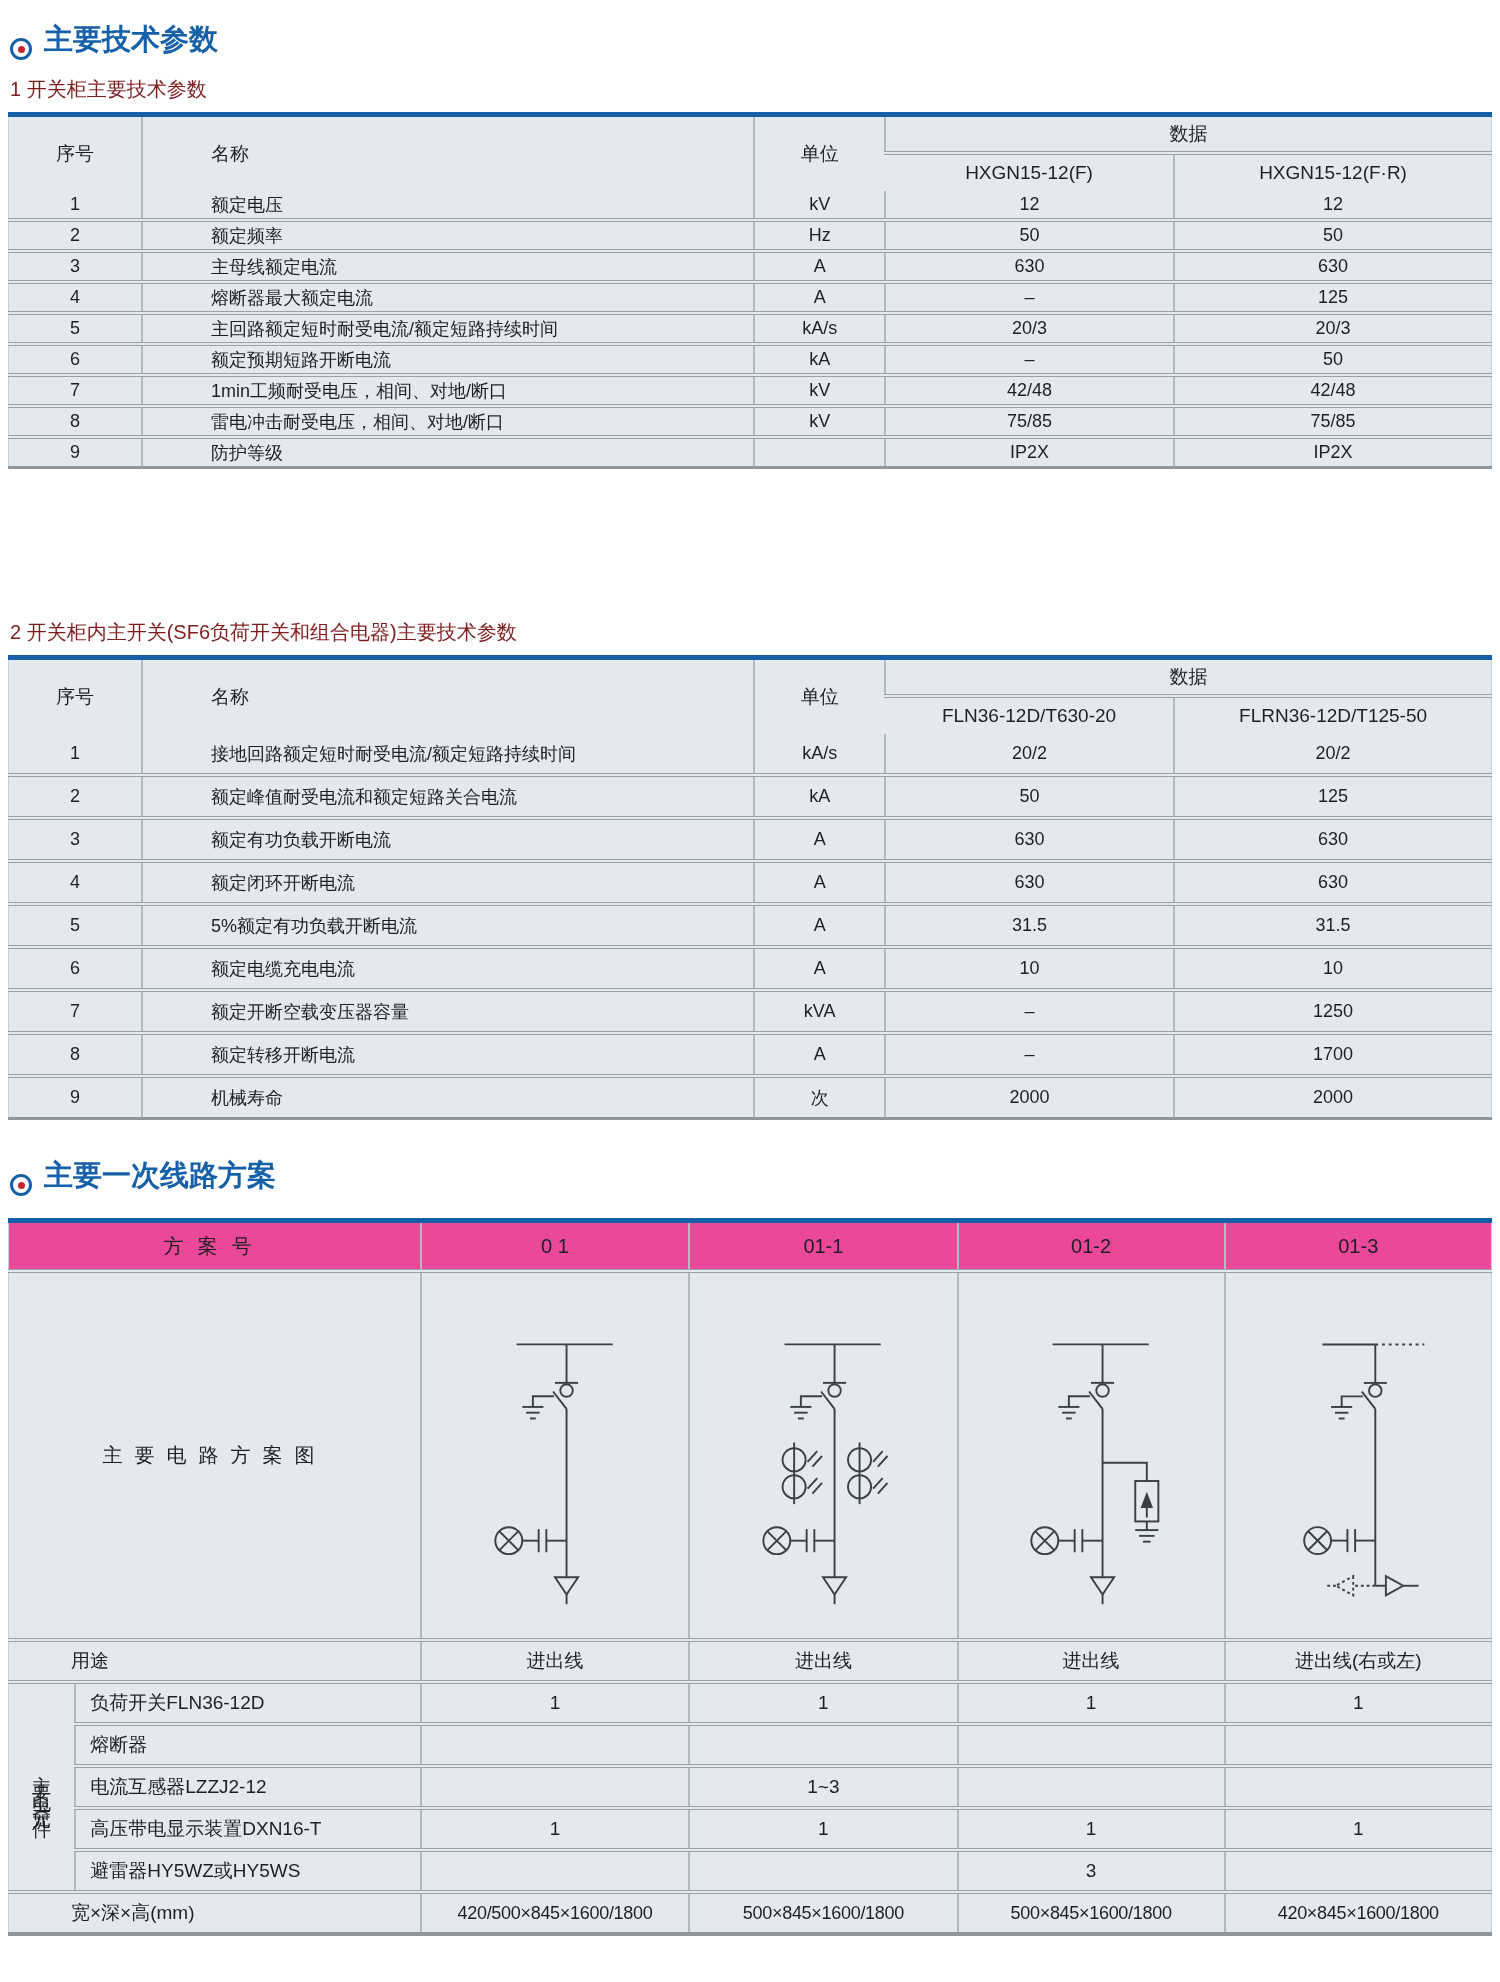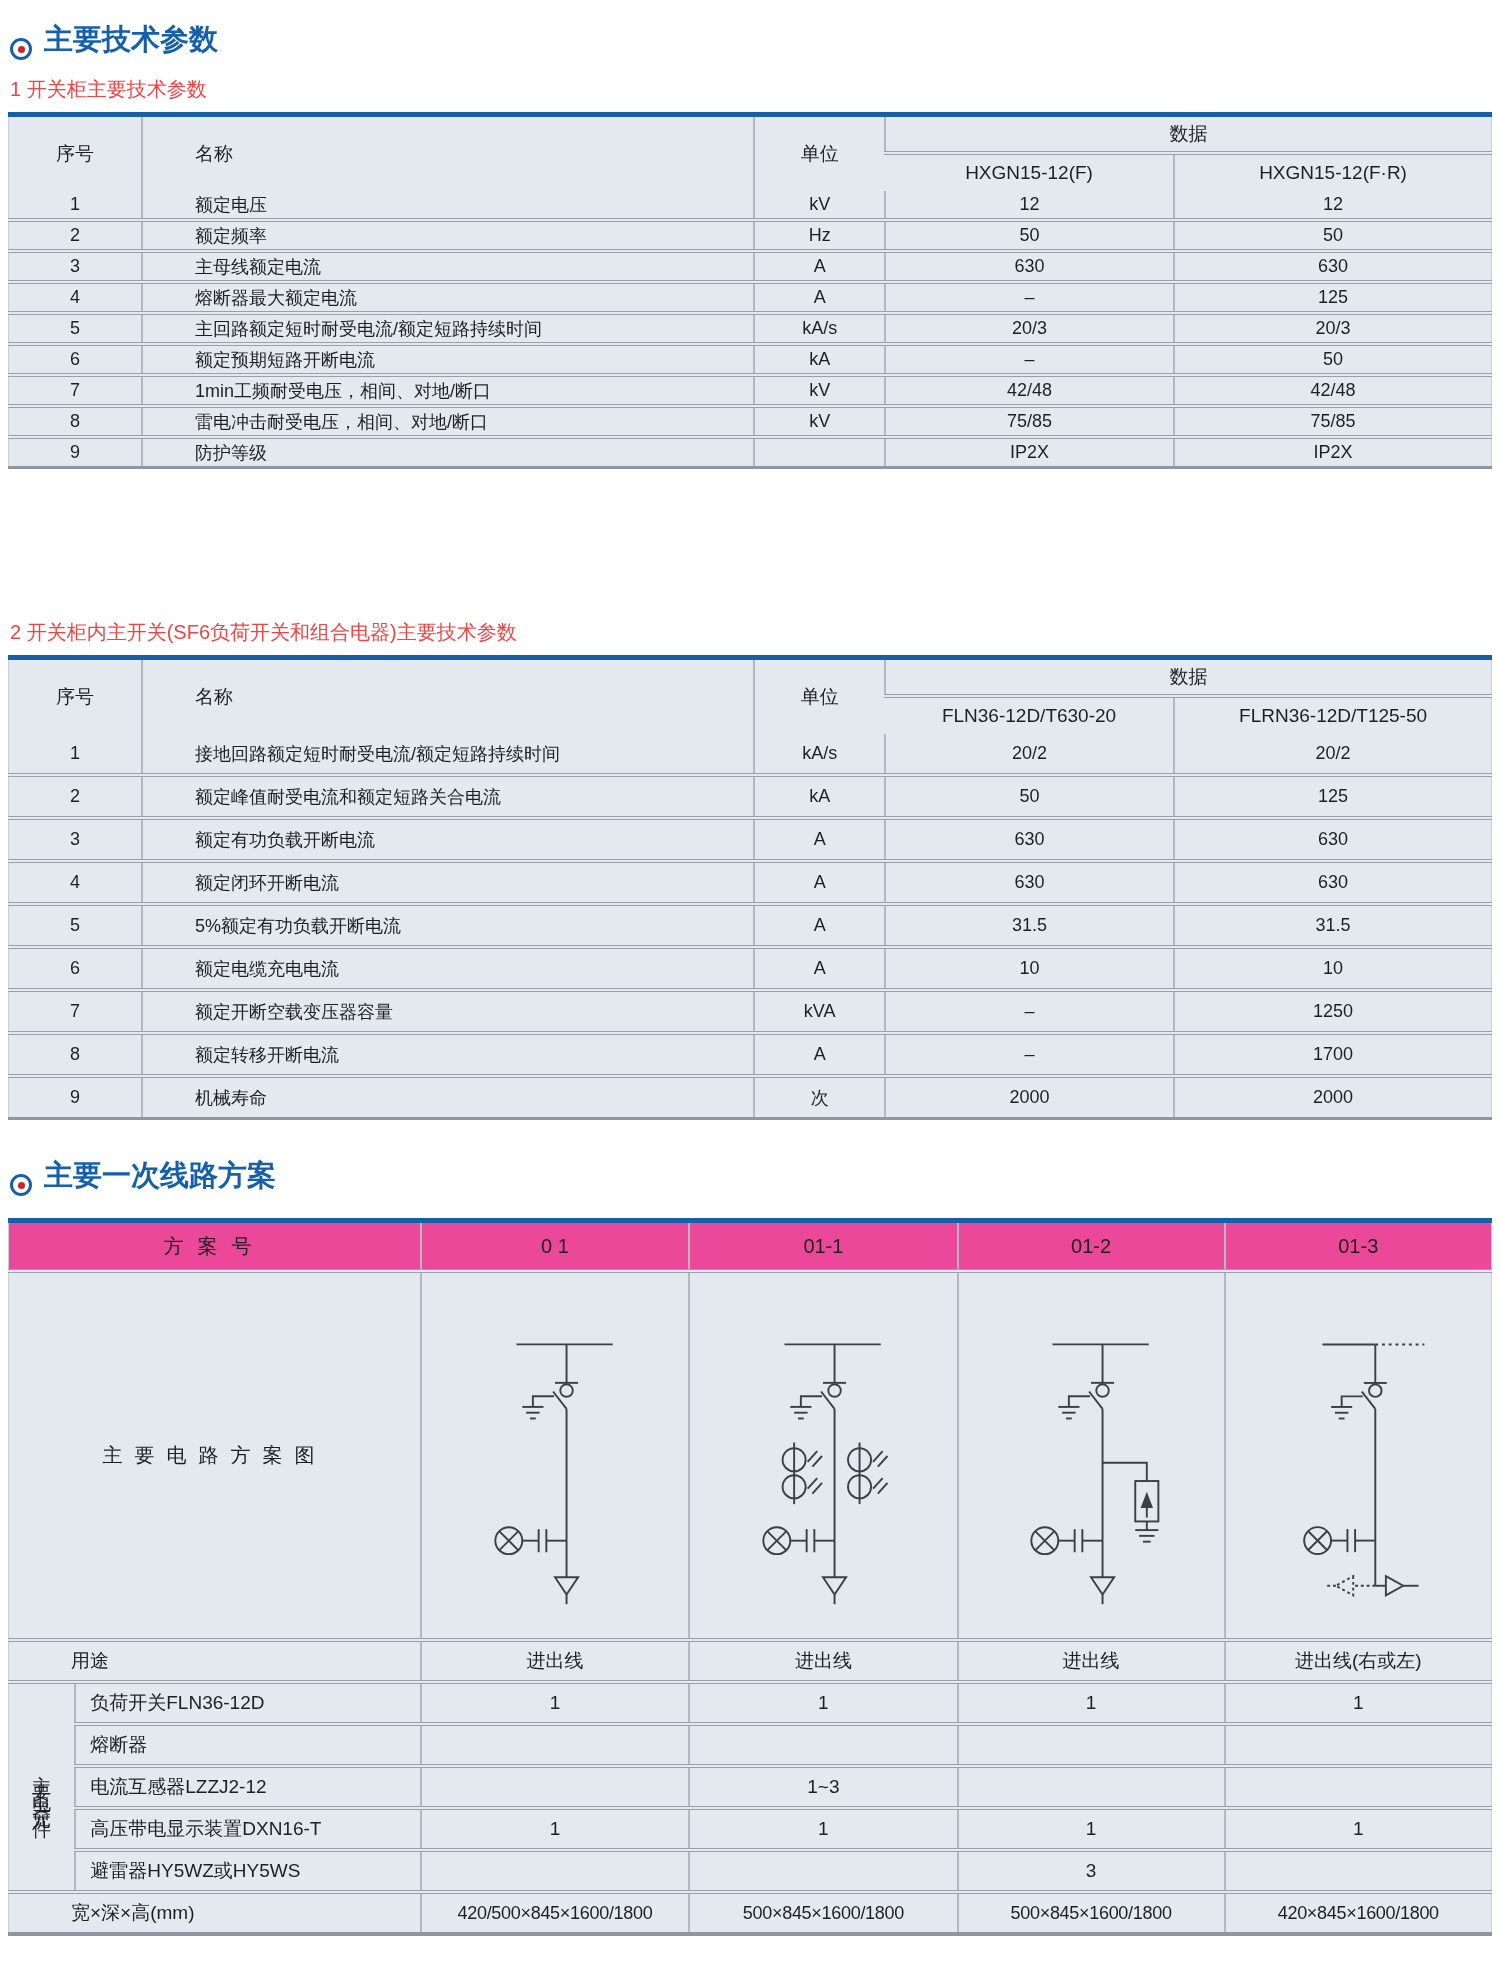--- a/index.html
+++ b/index.html
@@ -5,38 +5,38 @@
   html,body { margin:0; padding:0; background:#ffffff; }
   body { width:1500px; font-family:"Liberation Sans","DejaVu Sans",sans-serif; color:#1d2023; }
   .page { padding:14px 8px 12px 8px; }
 
   
   .sec-title { display:flex; align-items:flex-end; gap:12px; margin:6px 0 16px 2px;
                font-size:29px; font-weight:bold; color:#1560a8; }
   .bullet { width:22px; height:22px; border:3px solid #1560a8; border-radius:50%;
             box-sizing:border-box; display:inline-flex; align-items:center; justify-content:center; flex:0 0 auto; }
   .bullet-dot { width:7px; height:7px; border-radius:50%; background:#c9252b; }
-  .caption { font-size:20px; color:#ef4444; margin:0 0 9px 2px; }
+  .caption { font-size:20px; color:#7f1d1d; margin:0 0 9px 2px; }
   .caption.second { margin-top:150px; }
   .sec-title.second { margin-top:36px; margin-bottom:20px; }
 
   
   table { width:100%; border-collapse:collapse; table-layout:fixed; background:#e4e9f0;
           border-left:1px solid #c9cfd7; border-right:1px solid #c9cfd7; }
   th, td { font-weight:normal; font-size:18px; text-align:center; padding:0; overflow:hidden; }
   td + td, th + th { border-left:2px solid #b3b9c1; }
   tr + tr td, tr + tr th { border-top:4px double #99a0a8; }
 
   
   .ptable { border-top:5px solid #1560a8; border-bottom:3px solid #8f969e; }
   .ptable thead th { font-size:19px; }
   .ptable thead tr:first-child th { height:34px; }
   .ptable thead tr:last-child th { height:36px; }
   .ptable .data-h { border-bottom:2px solid #b3b9c1; }
-  .ptable td.name, .ptable th.name { text-align:left; padding-left:52px; }
+  .ptable td.name, .ptable th.name { text-align:left; padding-left:68px; }
   .ptable.t1 tbody td { height:27px; }
   .ptable.t2 tbody td { height:39px; }
 
   
   .stable { border-top:5px solid #1560a8; border-bottom:4px solid #8f969e; margin-top:22px; }
   .stable .shead th { background:#ec4899; height:46px; font-size:20px; }
   .stable .shead .plan { letter-spacing:14px; }
   .stable td { height:38px; font-size:19px; }
   .stable .diagrow td { height:365px; vertical-align:middle; }
   .stable .diag-label { font-size:20px; letter-spacing:12px; }

